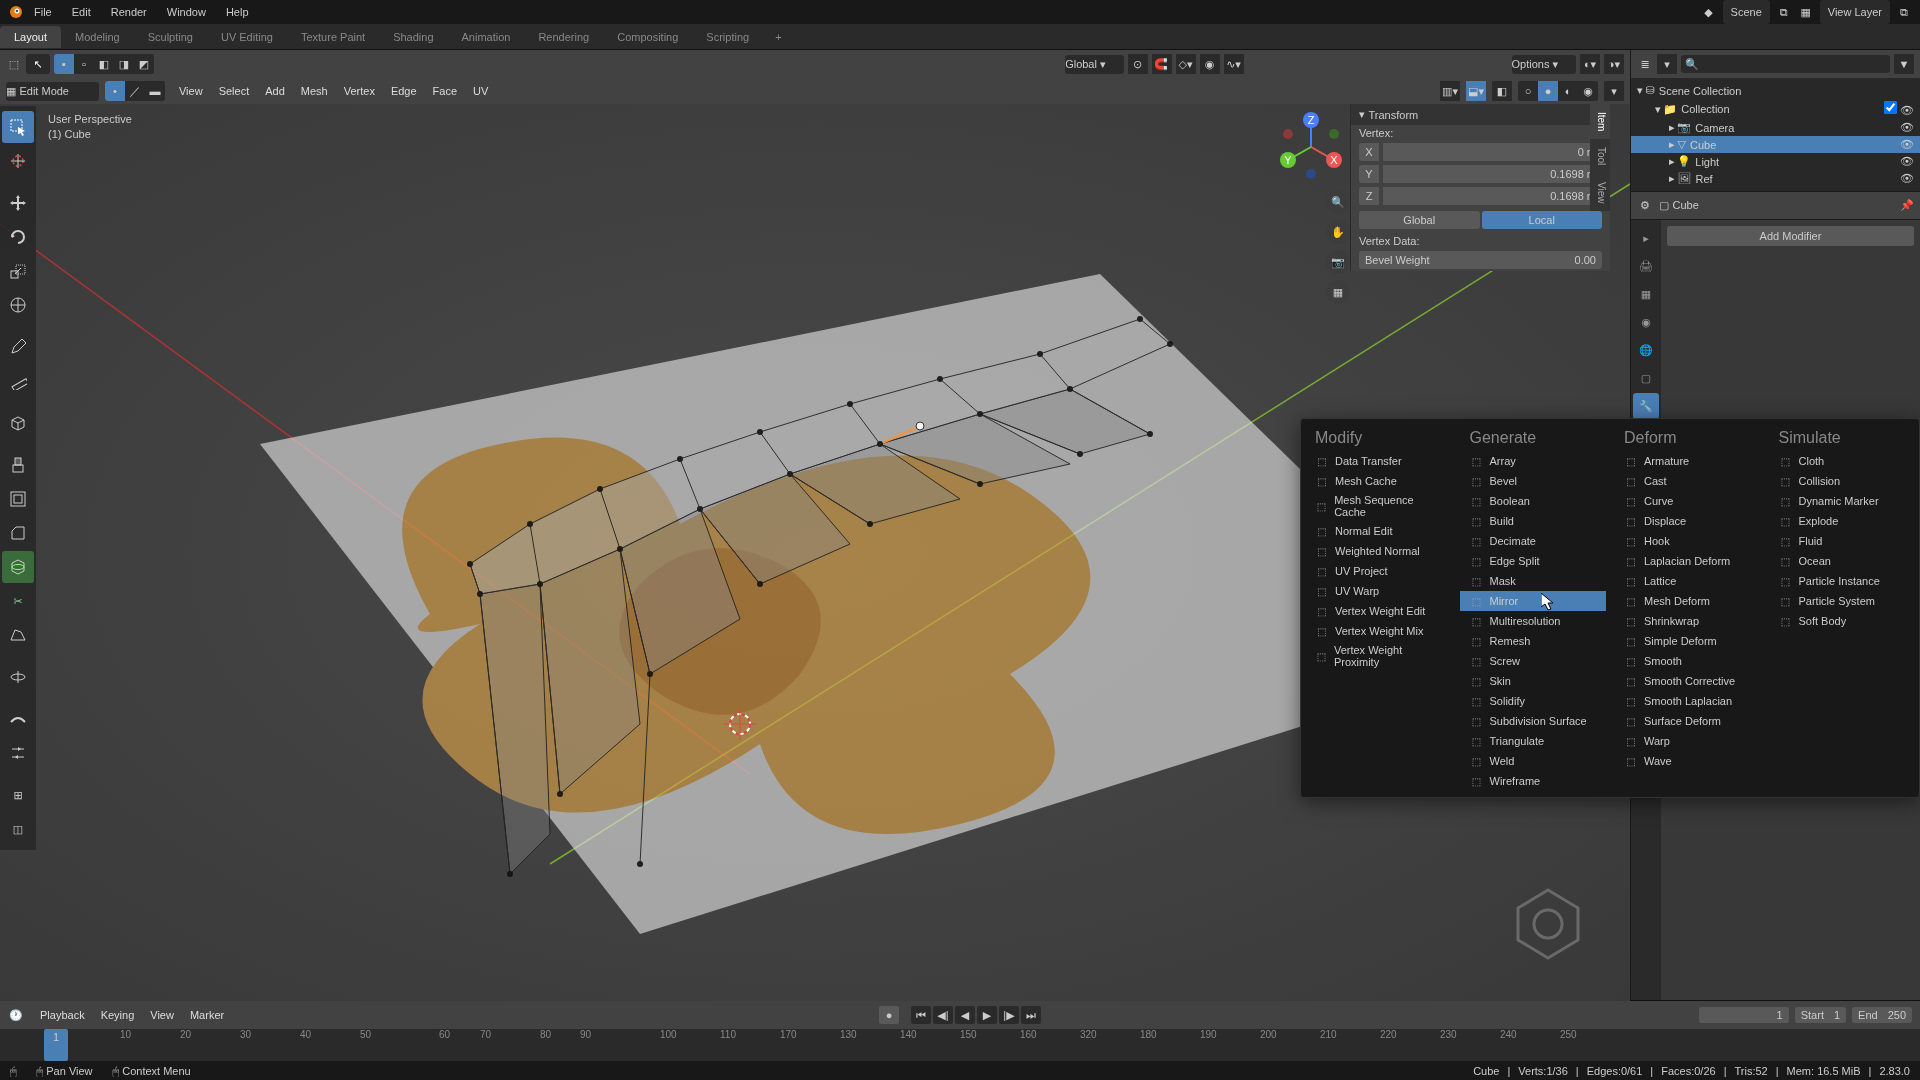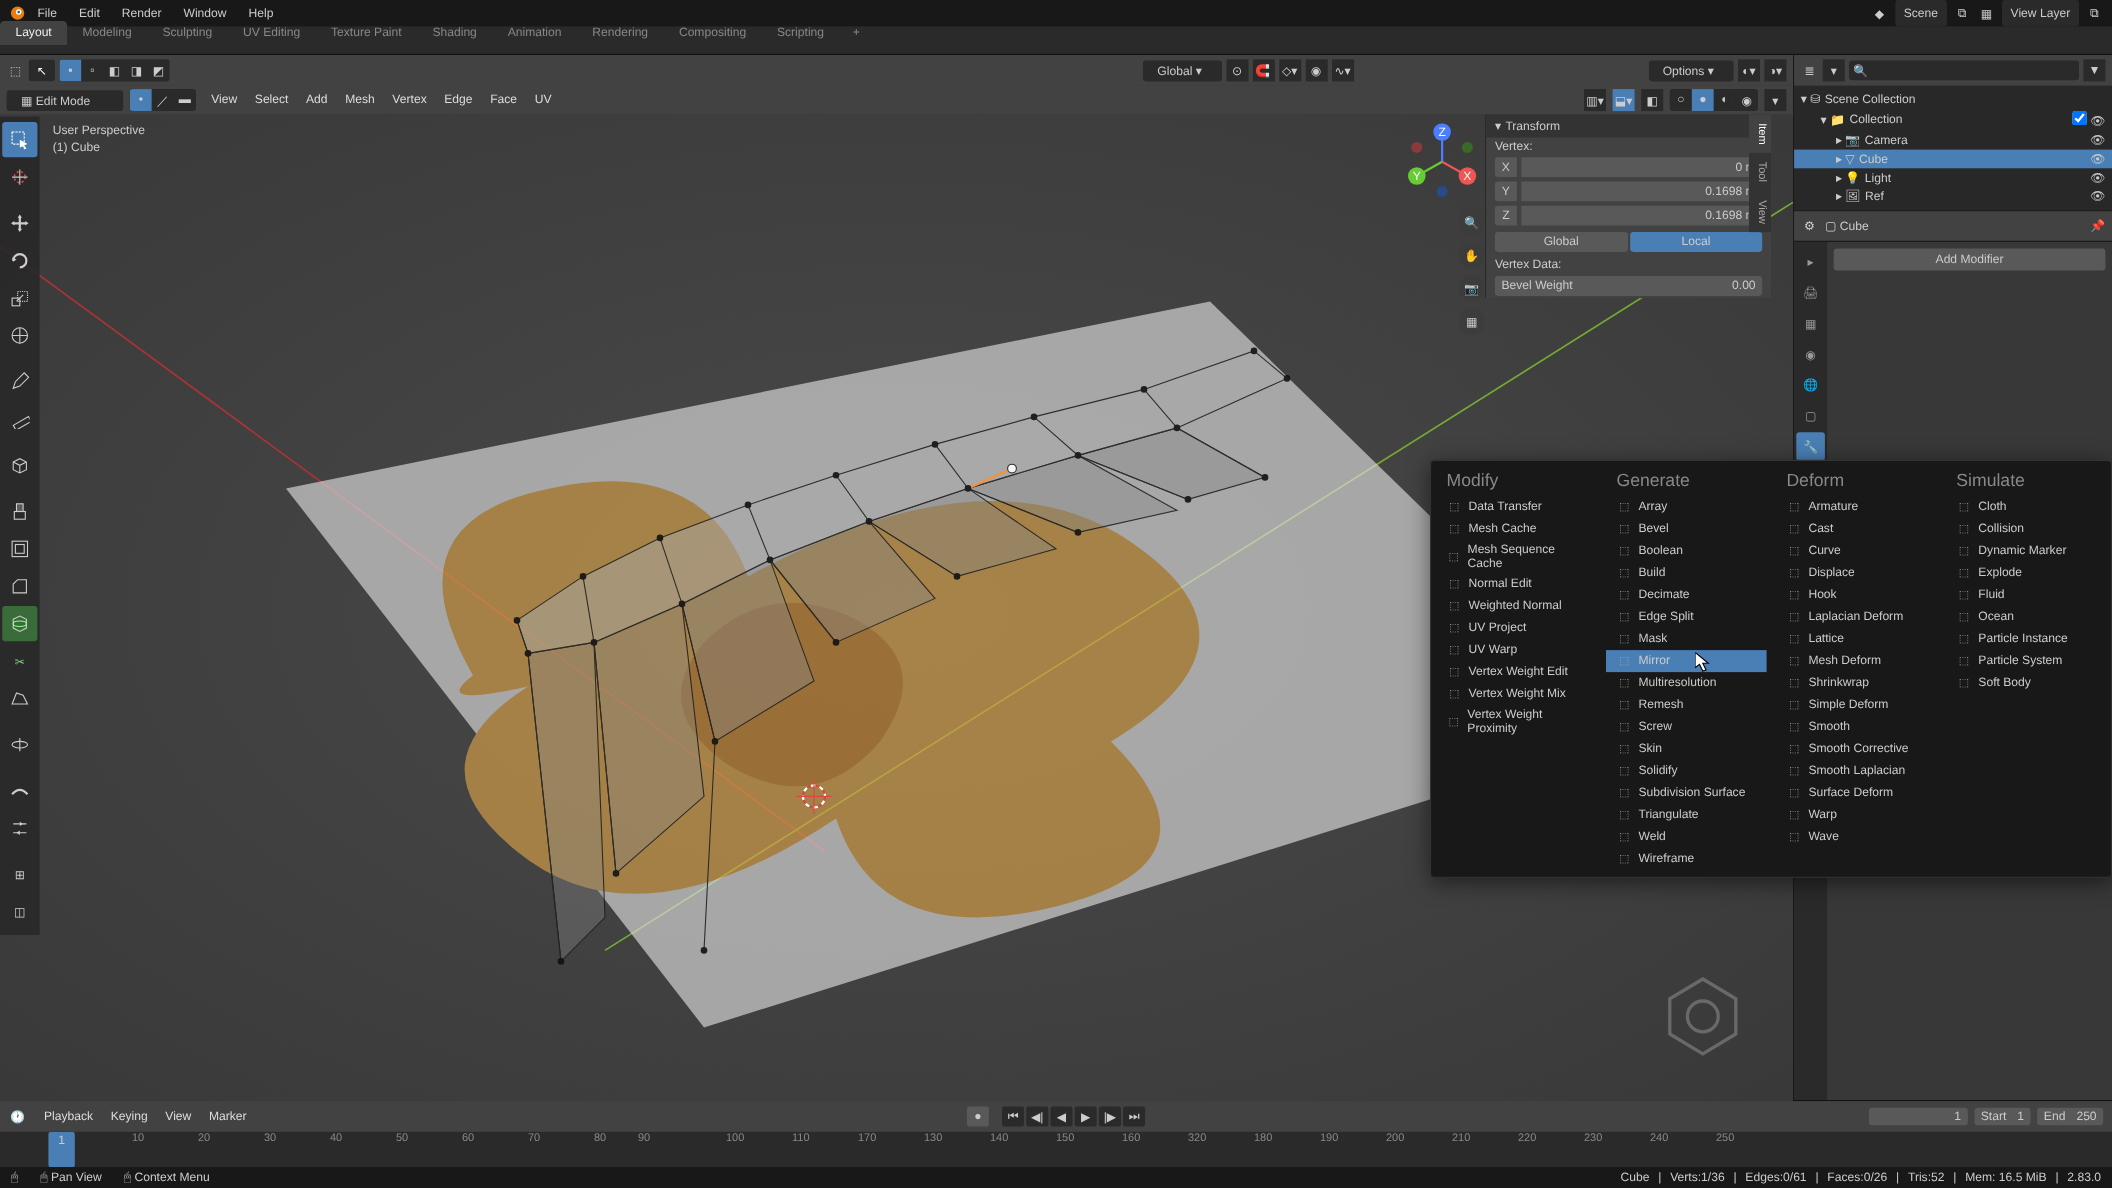--- a/index.html
+++ b/index.html
@@ -2,28 +2,28 @@
 <html><head>
 <meta charset="utf-8">
 <style>
 *{margin:0;padding:0;box-sizing:border-box;font-family:-apple-system,BlinkMacSystemFont,sans-serif;font-size:11px;color:#ccc;user-select:none}
 body{background:#1a1a1a;width:1920px;height:1080px;overflow:hidden;position:relative}
 .topbar{height:24px;background:#181818;display:flex;align-items:center;padding:0 8px;gap:0}
 .topbar-menu{padding:4px 10px;color:#ccc;cursor:pointer}
 .topbar-right{margin-left:auto;display:flex;align-items:center;gap:6px}
 .scene-block{display:flex;align-items:center;gap:4px;background:#2a2a2a;padding:6px 8px;border-radius:3px}
 .icon-slot{width:16px;height:16px;display:inline-flex;align-items:center;justify-content:center}
-.workspace-tabs{height:26px;background:#2a2a2a;display:flex;border-bottom:1px solid #111}
+.workspace-tabs{height:26px;background:#2a2a2a;display:flex;align-items:center;border-bottom:1px solid #111}
 .ws-tab{padding:5px 14px;color:#888;cursor:pointer}
 .ws-tab.active{background:#424242;color:#eee;border-radius:4px 4px 0 0}
 .ws-plus{padding:0 12px;color:#888}
 .main-area{position:relative;height:calc(100% - 24px - 26px - 24px - 36px - 20px);display:flex}
 .viewport-wrap{flex:1;position:relative;background:#393939}
 .vp-header{position:absolute;top:0;left:0;right:0;height:28px;background:#424242;display:flex;align-items:center;padding:0 6px;gap:4px;z-index:5}
-.vp-dropdown{background:#2a2a2a;padding:3px 18px 3px 13px;border-radius:3px;position:relative}
+.vp-dropdown{background:#2a2a2a;padding:3px 18px 3px 0;border-radius:3px;position:relative}
 .vp-menu{padding:3px 8px;color:#ddd}
 .hdr-group{display:flex;gap:0;background:#2a2a2a;border-radius:3px;overflow:hidden}
 .hdr-btn{width:20px;height:20px;display:flex;align-items:center;justify-content:center;background:#2a2a2a}
 .hdr-btn.on{background:#4a7fb5}
 .vp-sub{position:absolute;top:28px;left:0;right:0;height:26px;background:#424242;display:flex;align-items:center;padding:0 6px;gap:6px;z-index:5}
 .toolbar-left{position:absolute;left:0;top:56px;width:36px;background:rgba(40,40,40,0.9);z-index:5;display:flex;flex-direction:column;padding:4px 0}
 .tool-btn{width:32px;height:32px;margin:1px auto;display:flex;align-items:center;justify-content:center;border-radius:3px;color:#ccc}
 .tool-btn.active{background:#4a7fb5;color:#fff}
 .tool-sep{height:8px}
 .viewport-canvas{position:absolute;inset:0;top:54px}
@@ -736,21 +736,21 @@
   <div class="tl-ruler">
     <div class="tl-cursor" style="left:44px">
         <span>1</span>
       </div>
     <div id="tl-ticks">
         <span class="tl-tick" style="left:120px">10</span>
         <span class="tl-tick" style="left:180px">20</span>
         <span class="tl-tick" style="left:240px">30</span>
         <span class="tl-tick" style="left:300px">40</span>
         <span class="tl-tick" style="left:360px">50</span>
-        <span class="tl-tick" style="left:420px">60</span>
+        <span class="tl-tick" style="left:439px">60</span>
         <span class="tl-tick" style="left:480px">70</span>
         <span class="tl-tick" style="left:540px">80</span>
         <span class="tl-tick" style="left:580px">90</span>
         <span class="tl-tick" style="left:660px">100</span>
         <span class="tl-tick" style="left:720px">110</span>
         <span class="tl-tick" style="left:780px">170</span>
         <span class="tl-tick" style="left:840px">130</span>
         <span class="tl-tick" style="left:900px">140</span>
         <span class="tl-tick" style="left:960px">150</span>
         <span class="tl-tick" style="left:1020px">160</span>

